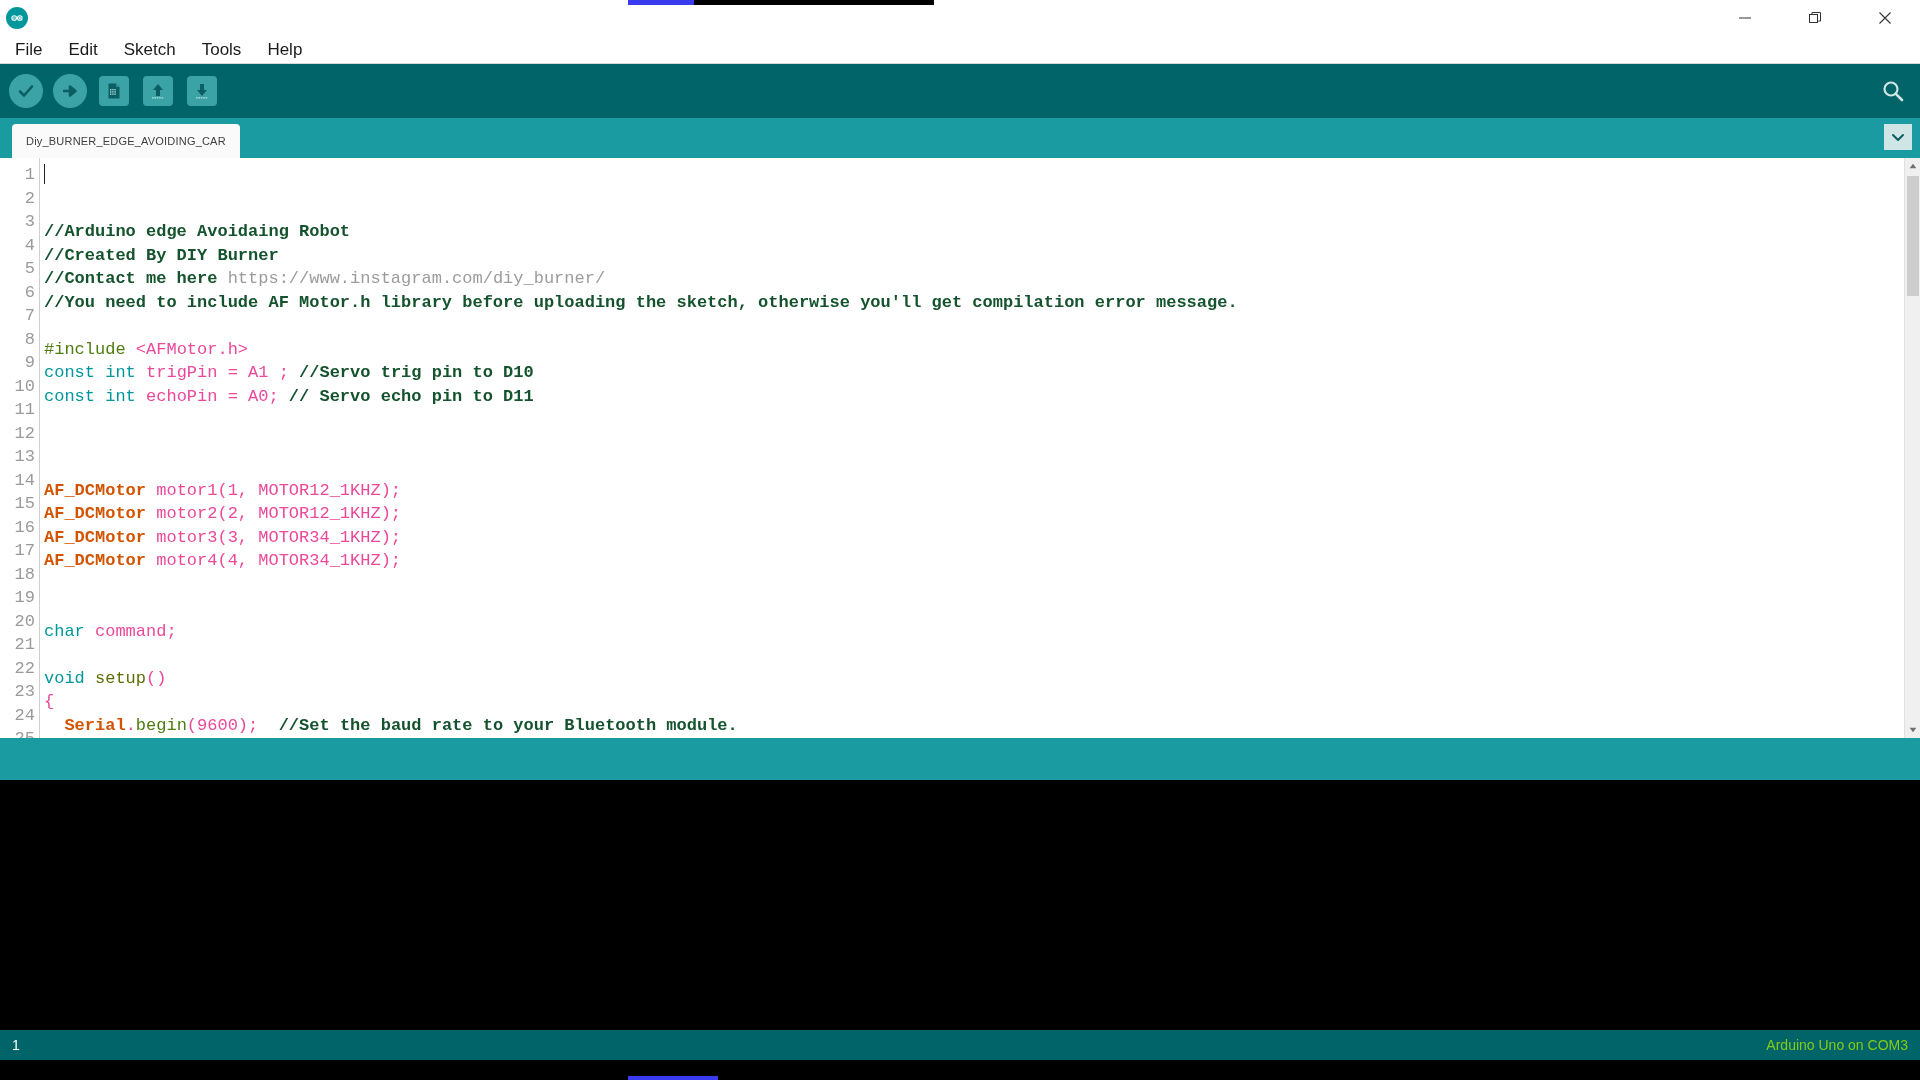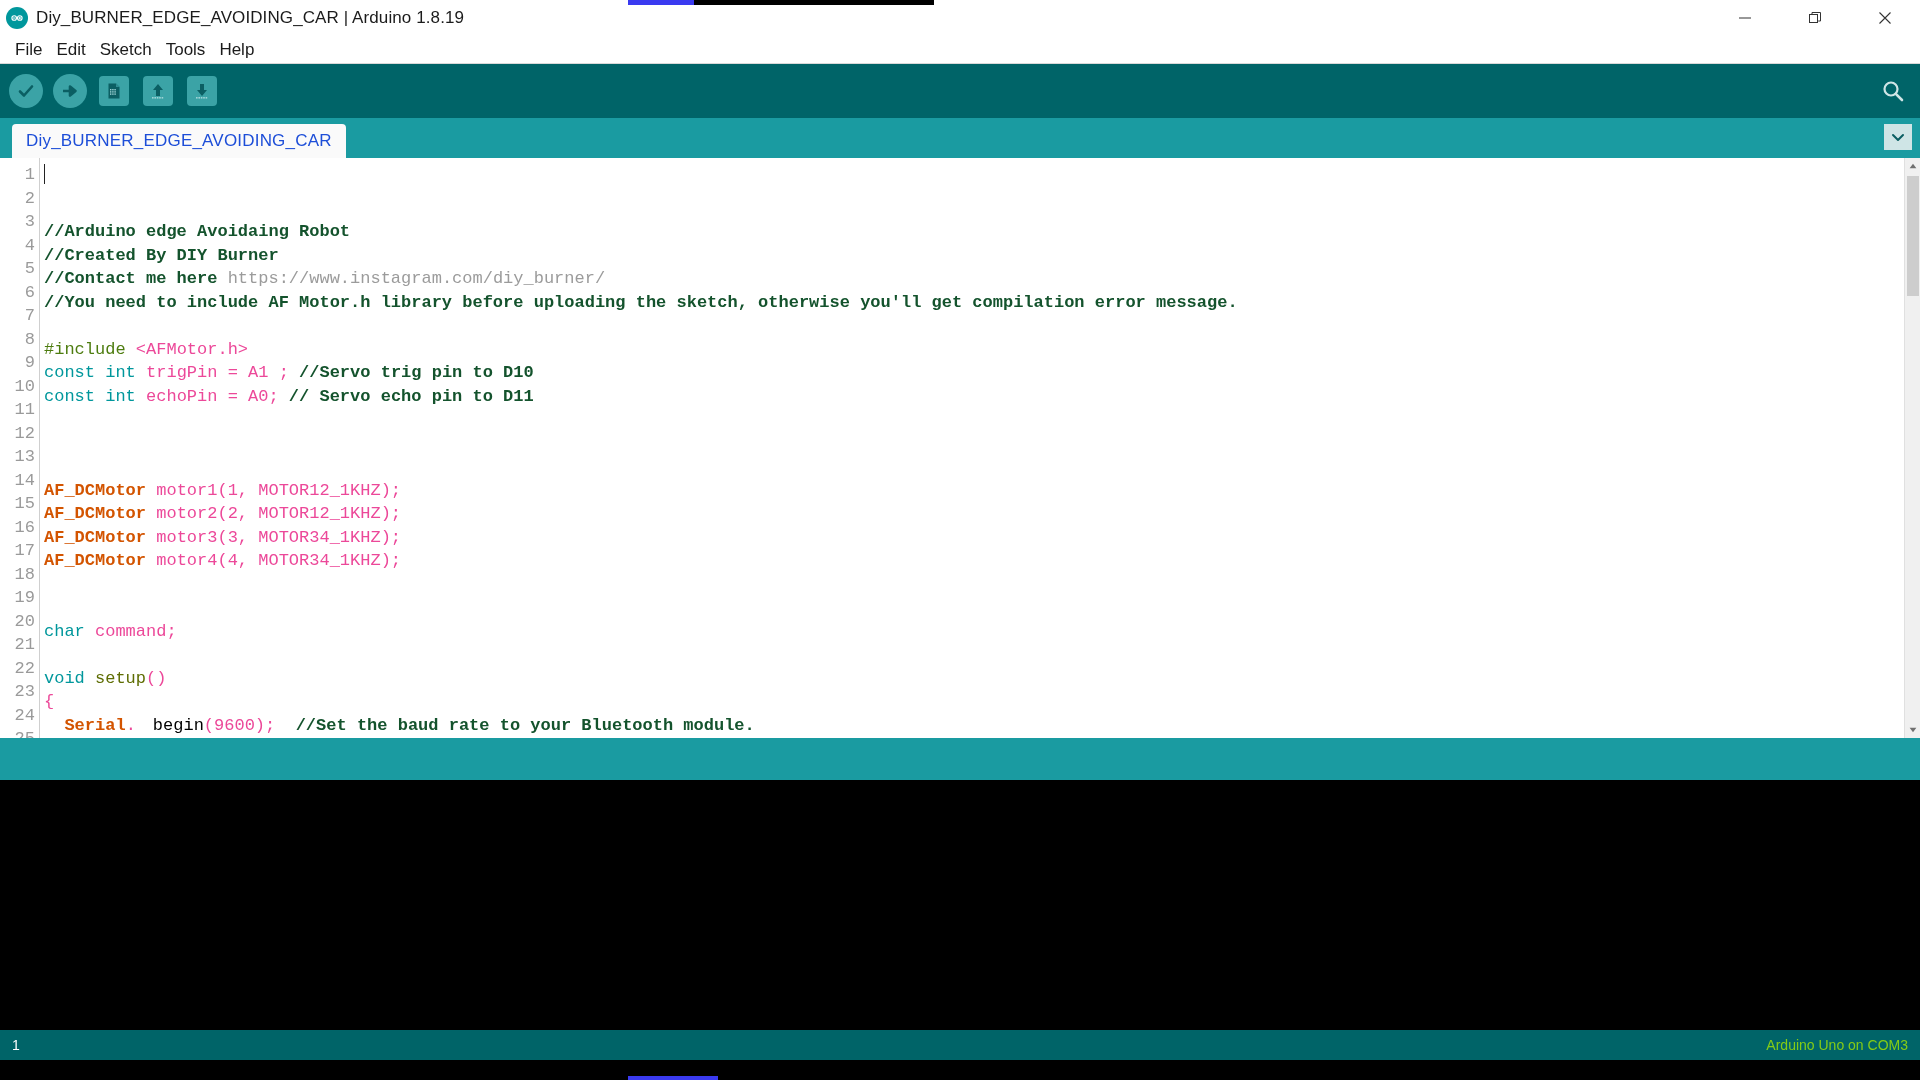--- a/index.html
+++ b/index.html
@@ -29,21 +29,21 @@
   .win-controls { position: absolute; right: 0; top: 0; height: 36px; display: flex; }
   .win-btn {
     width: 70px; height: 36px; display: flex; align-items: center; justify-content: center;
     color: #333;
   }
   .win-btn svg { display: block; }
 
   
   .menubar {
     height: 28px; background: #ffffff; display: flex; align-items: center;
-    padding-left: 8px; gap: 0px; border-bottom: 1px solid #d9d9d9;
+    padding-left: 8px; gap: 12px; border-bottom: 1px solid #d9d9d9;
   }
   .menu-item {
     font-size: 17px; color: #1b1b1b; padding: 2px 7px; white-space: nowrap;
   }
 
   
   .toolbar {
     height: 54px; background: #006468; display: flex; align-items: center;
     padding-left: 6px; gap: 4px; position: relative;
   }
@@ -60,21 +60,21 @@
 
   
   .tabstrip {
     height: 40px; background: #1a9ba1; position: relative; display: flex; align-items: flex-end;
   }
   .tab {
     margin-left: 12px; height: 34px; background: #fafafa;
     border-radius: 4px 4px 0 0; display: flex; align-items: center;
     padding: 0 14px;
   }
-  .tab-label { font-size: 17px; color: #1d4ed8; white-space: nowrap; letter-spacing: .2px; }
+  .tab-label { font-size: 11px; color: #404040; white-space: nowrap; letter-spacing: .2px; }
   .tab-menu-btn {
     position: absolute; right: 8px; top: 6px;
     width: 28px; height: 26px; background: #cfe5e6;
     display: flex; align-items: center; justify-content: center;
   }
 
   
   .editor-wrap {
     position: relative; height: 580px; background: #ffffff; display: flex;
     overflow: hidden;
@@ -98,21 +98,21 @@
   .code .line { height: 23.5px; line-height: 23.5px; color: #1b1b1b; }
   .caret {
     position: absolute; left: 4px; top: 6px; width: 1px; height: 20px;
     background: #222;
   }
   
   .c-comment { color: #14532d; font-weight: bold; }
   .c-link { color: #9b9b9b; }
   .c-pre { color: #4d7c0f; }
   .c-kw { color: #00979c; }
-  .c-func { color: #000000; margin-left: 17px; }
+  .c-func { color: #4d7c0f; }
   .c-obj { color: #d35400; font-weight: bold; }
   .c-fname { color: #5e6d03; }
   .c-plain { color: #ec4899; }
 
   
   .vscroll {
     width: 16px; background: #f0f0f0; flex: none; position: relative;
     border-left: 1px solid #e0e0e0;
   }
   .vscroll .arrow-up, .vscroll .arrow-dn {
@@ -157,21 +157,20 @@
         <circle cx="8" cy="8" r="8" fill="#00979c"></circle>
         <g stroke="#ffffff" stroke-width="1.1" fill="none">
           <circle cx="5.2" cy="8" r="2.3"></circle>
           <circle cx="10.8" cy="8" r="2.3"></circle>
         </g>
         <rect x="3.9" y="7.55" width="2.6" height="0.95" fill="#ffffff"></rect>
         <rect x="9.5" y="7.55" width="2.6" height="0.95" fill="#ffffff"></rect>
         <rect x="10.3" y="6.75" width="0.95" height="2.55" fill="#ffffff"></rect>
       </svg>
     </div>
-    <div class="title-text">Diy_BURNER_EDGE_AVOIDING_CAR | Arduino 1.8.19</div>
     <div class="win-controls">
       <div class="win-btn">
         <svg width="12" height="12" viewBox="0 0 12 12">
             <rect x="0" y="5.5" width="12" height="1" fill="#333"></rect>
           </svg>
       </div>
       <div class="win-btn">
         <svg width="12" height="12" viewBox="0 0 12 12">
           <rect x="0.5" y="2.5" width="8" height="8" fill="none" stroke="#333" stroke-width="1"></rect>
           <path d="M3 2.5 V0.5 H11.5 V9 H9.2" fill="none" stroke="#333" stroke-width="1"></path>

